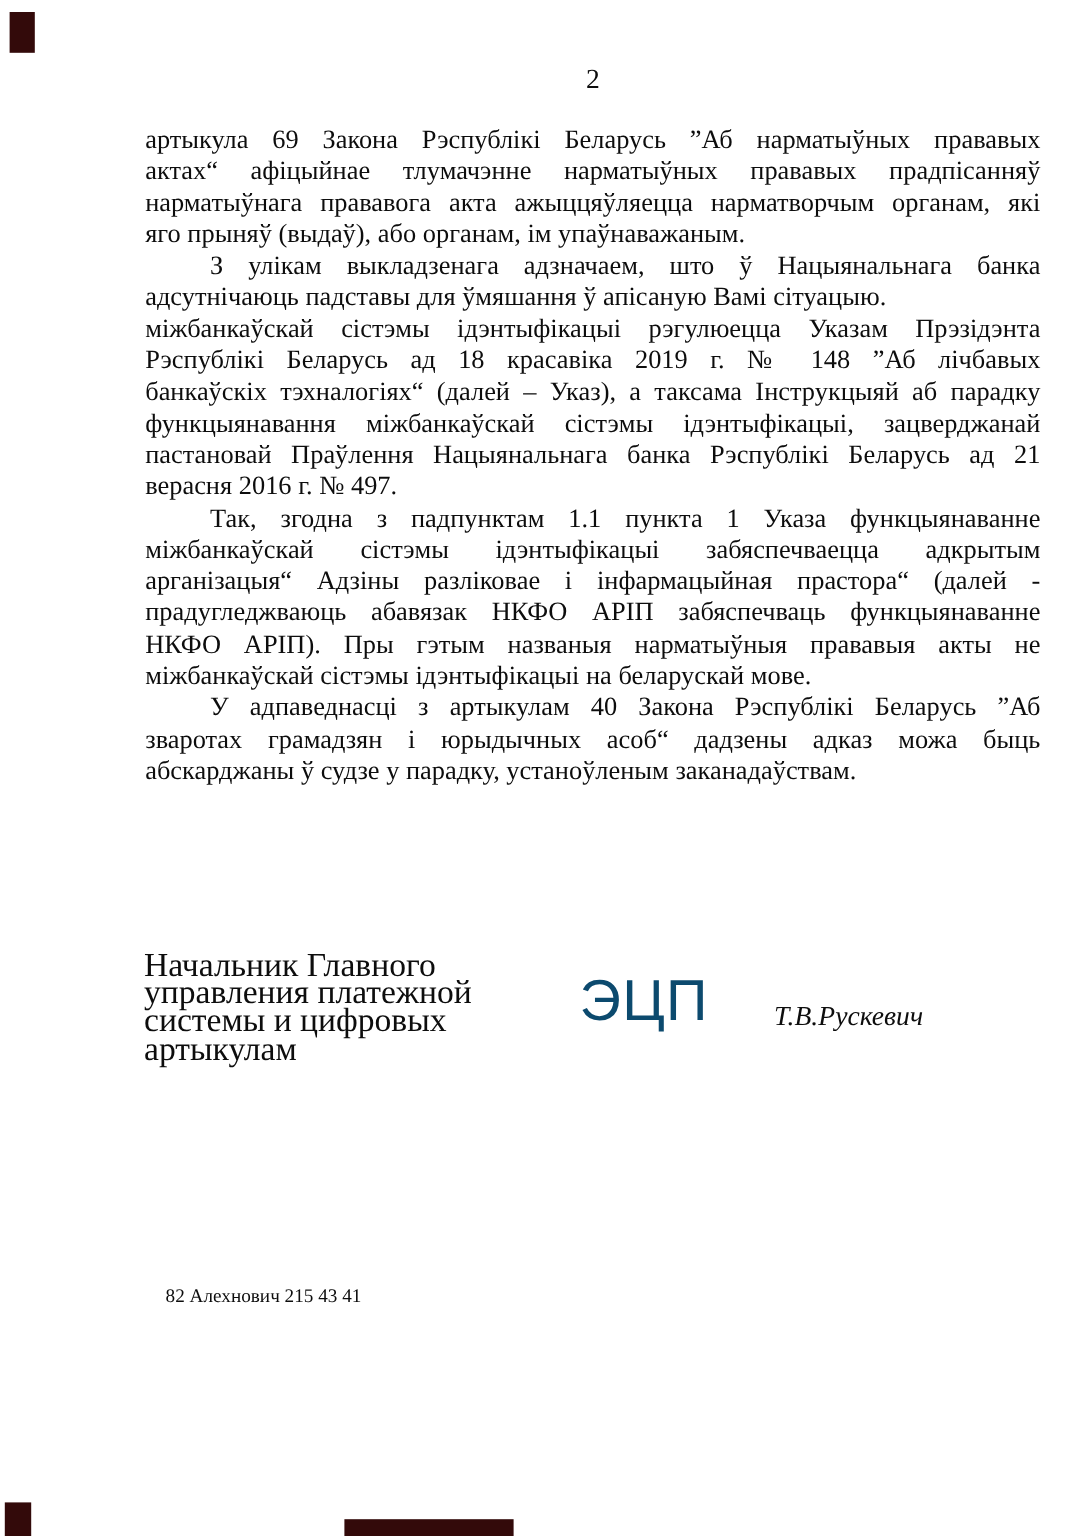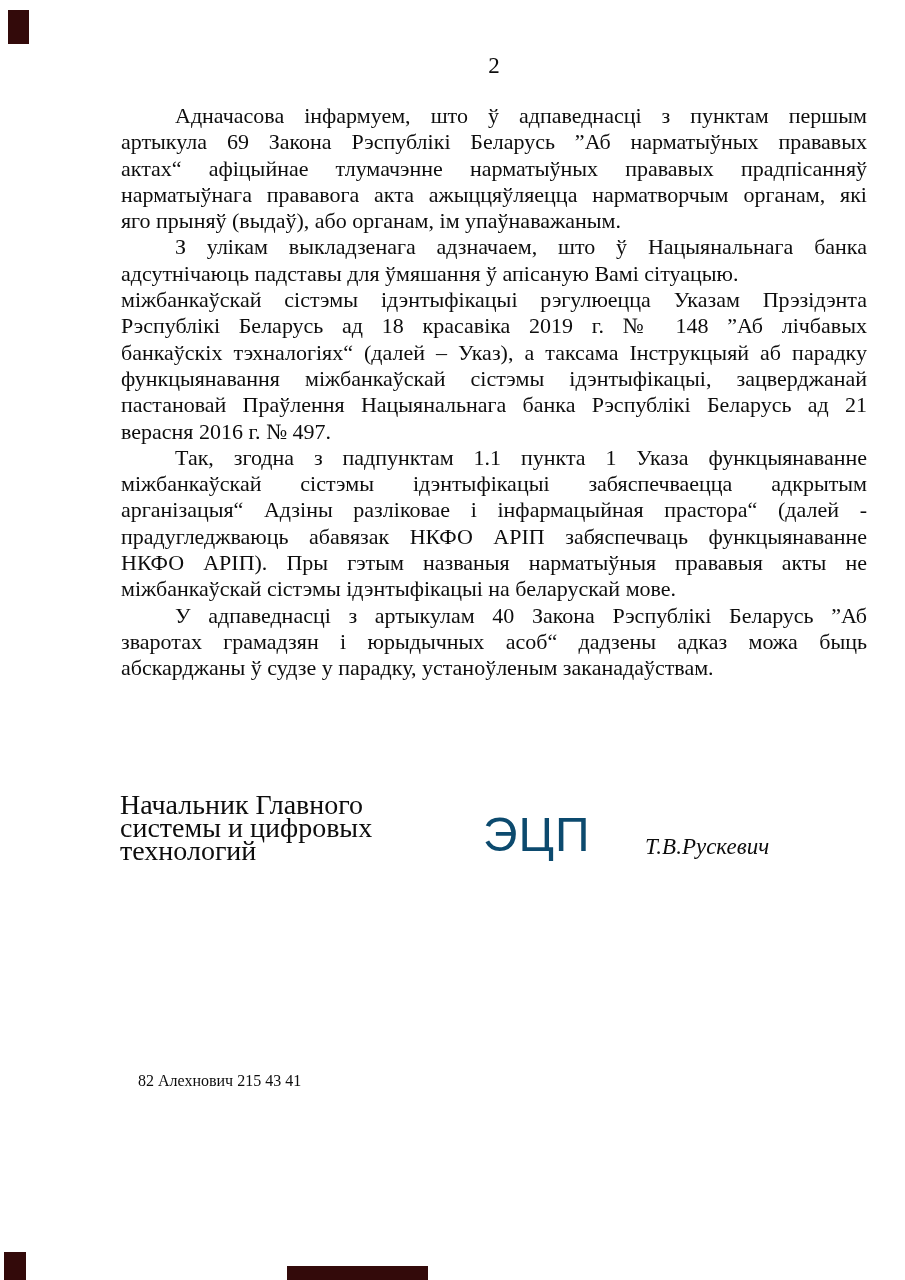--- a/index.html
+++ b/index.html
@@ -82,21 +82,20 @@
 
 <div class="page">
 
   <div class="artifact artifact-tl"></div>
   <div class="artifact artifact-bl"></div>
   <div class="artifact artifact-bb"></div>
 
   <div class="page-number">2</div>
 
   <div class="body-text" id="body-text">
-      <div class="line first">Адначасова інфармуем, што ў адпаведнасці з пунктам першым</div>
       <div class="line">артыкула 69 Закона Рэспублікі Беларусь ”Аб нарматыўных прававых</div>
       <div class="line">актах“ афіцыйнае тлумачэнне нарматыўных прававых прадпісанняў</div>
       <div class="line">нарматыўнага прававога акта ажыццяўляецца нарматворчым органам, які</div>
       <div class="line last">яго прыняў (выдаў), або органам, ім упаўнаважаным.</div>
       <div class="line first">З улікам выкладзенага адзначаем, што ў Нацыянальнага банка</div>
       <div class="line last">адсутнічаюць падставы для ўмяшання ў апісаную Вамі сітуацыю.</div>
       <div class="line">міжбанкаўскай сістэмы ідэнтыфікацыі рэгулюецца Указам Прэзідэнта</div>
       <div class="line">Рэспублікі Беларусь  ад 18 красавіка 2019 г. № 148 ”Аб лічбавых</div>
       <div class="line">банкаўскіх тэхналогіях“ (далей – Указ), а таксама Інструкцыяй аб парадку</div>
       <div class="line">функцыянавання міжбанкаўскай сістэмы ідэнтыфікацыі, зацверджанай</div>
@@ -108,22 +107,23 @@
       <div class="line">прадугледжваюць абавязак НКФО АРІП забяспечваць функцыянаванне</div>
       <div class="line">НКФО АРІП). Пры гэтым названыя нарматыўныя прававыя акты не</div>
       <div class="line last">міжбанкаўскай сістэмы ідэнтыфікацыі на беларускай мове.</div>
       <div class="line first">У адпаведнасці з артыкулам 40 Закона Рэспублікі Беларусь ”Аб</div>
       <div class="line">зваротах грамадзян і юрыдычных асоб“ дадзены адказ можа быць</div>
       <div class="line last">абскарджаны ў судзе у парадку, устаноўленым заканадаўствам.</div>
     </div>
 
   <div class="sig-title" id="sig-title">
       <div>Начальник Главного</div>
+      <div>управления платежной</div>
       <div>системы и цифровых</div>
-      <div>технологий</div>
+      <div>артыкулам</div>
     </div>
 
   <div class="stamp">ЭЦП</div>
 
   <div class="sig-name">Т.В.Рускевич</div>
 
   <div class="footer-note">82 Алехнович 215 43 41</div>
 
 </div>
 

